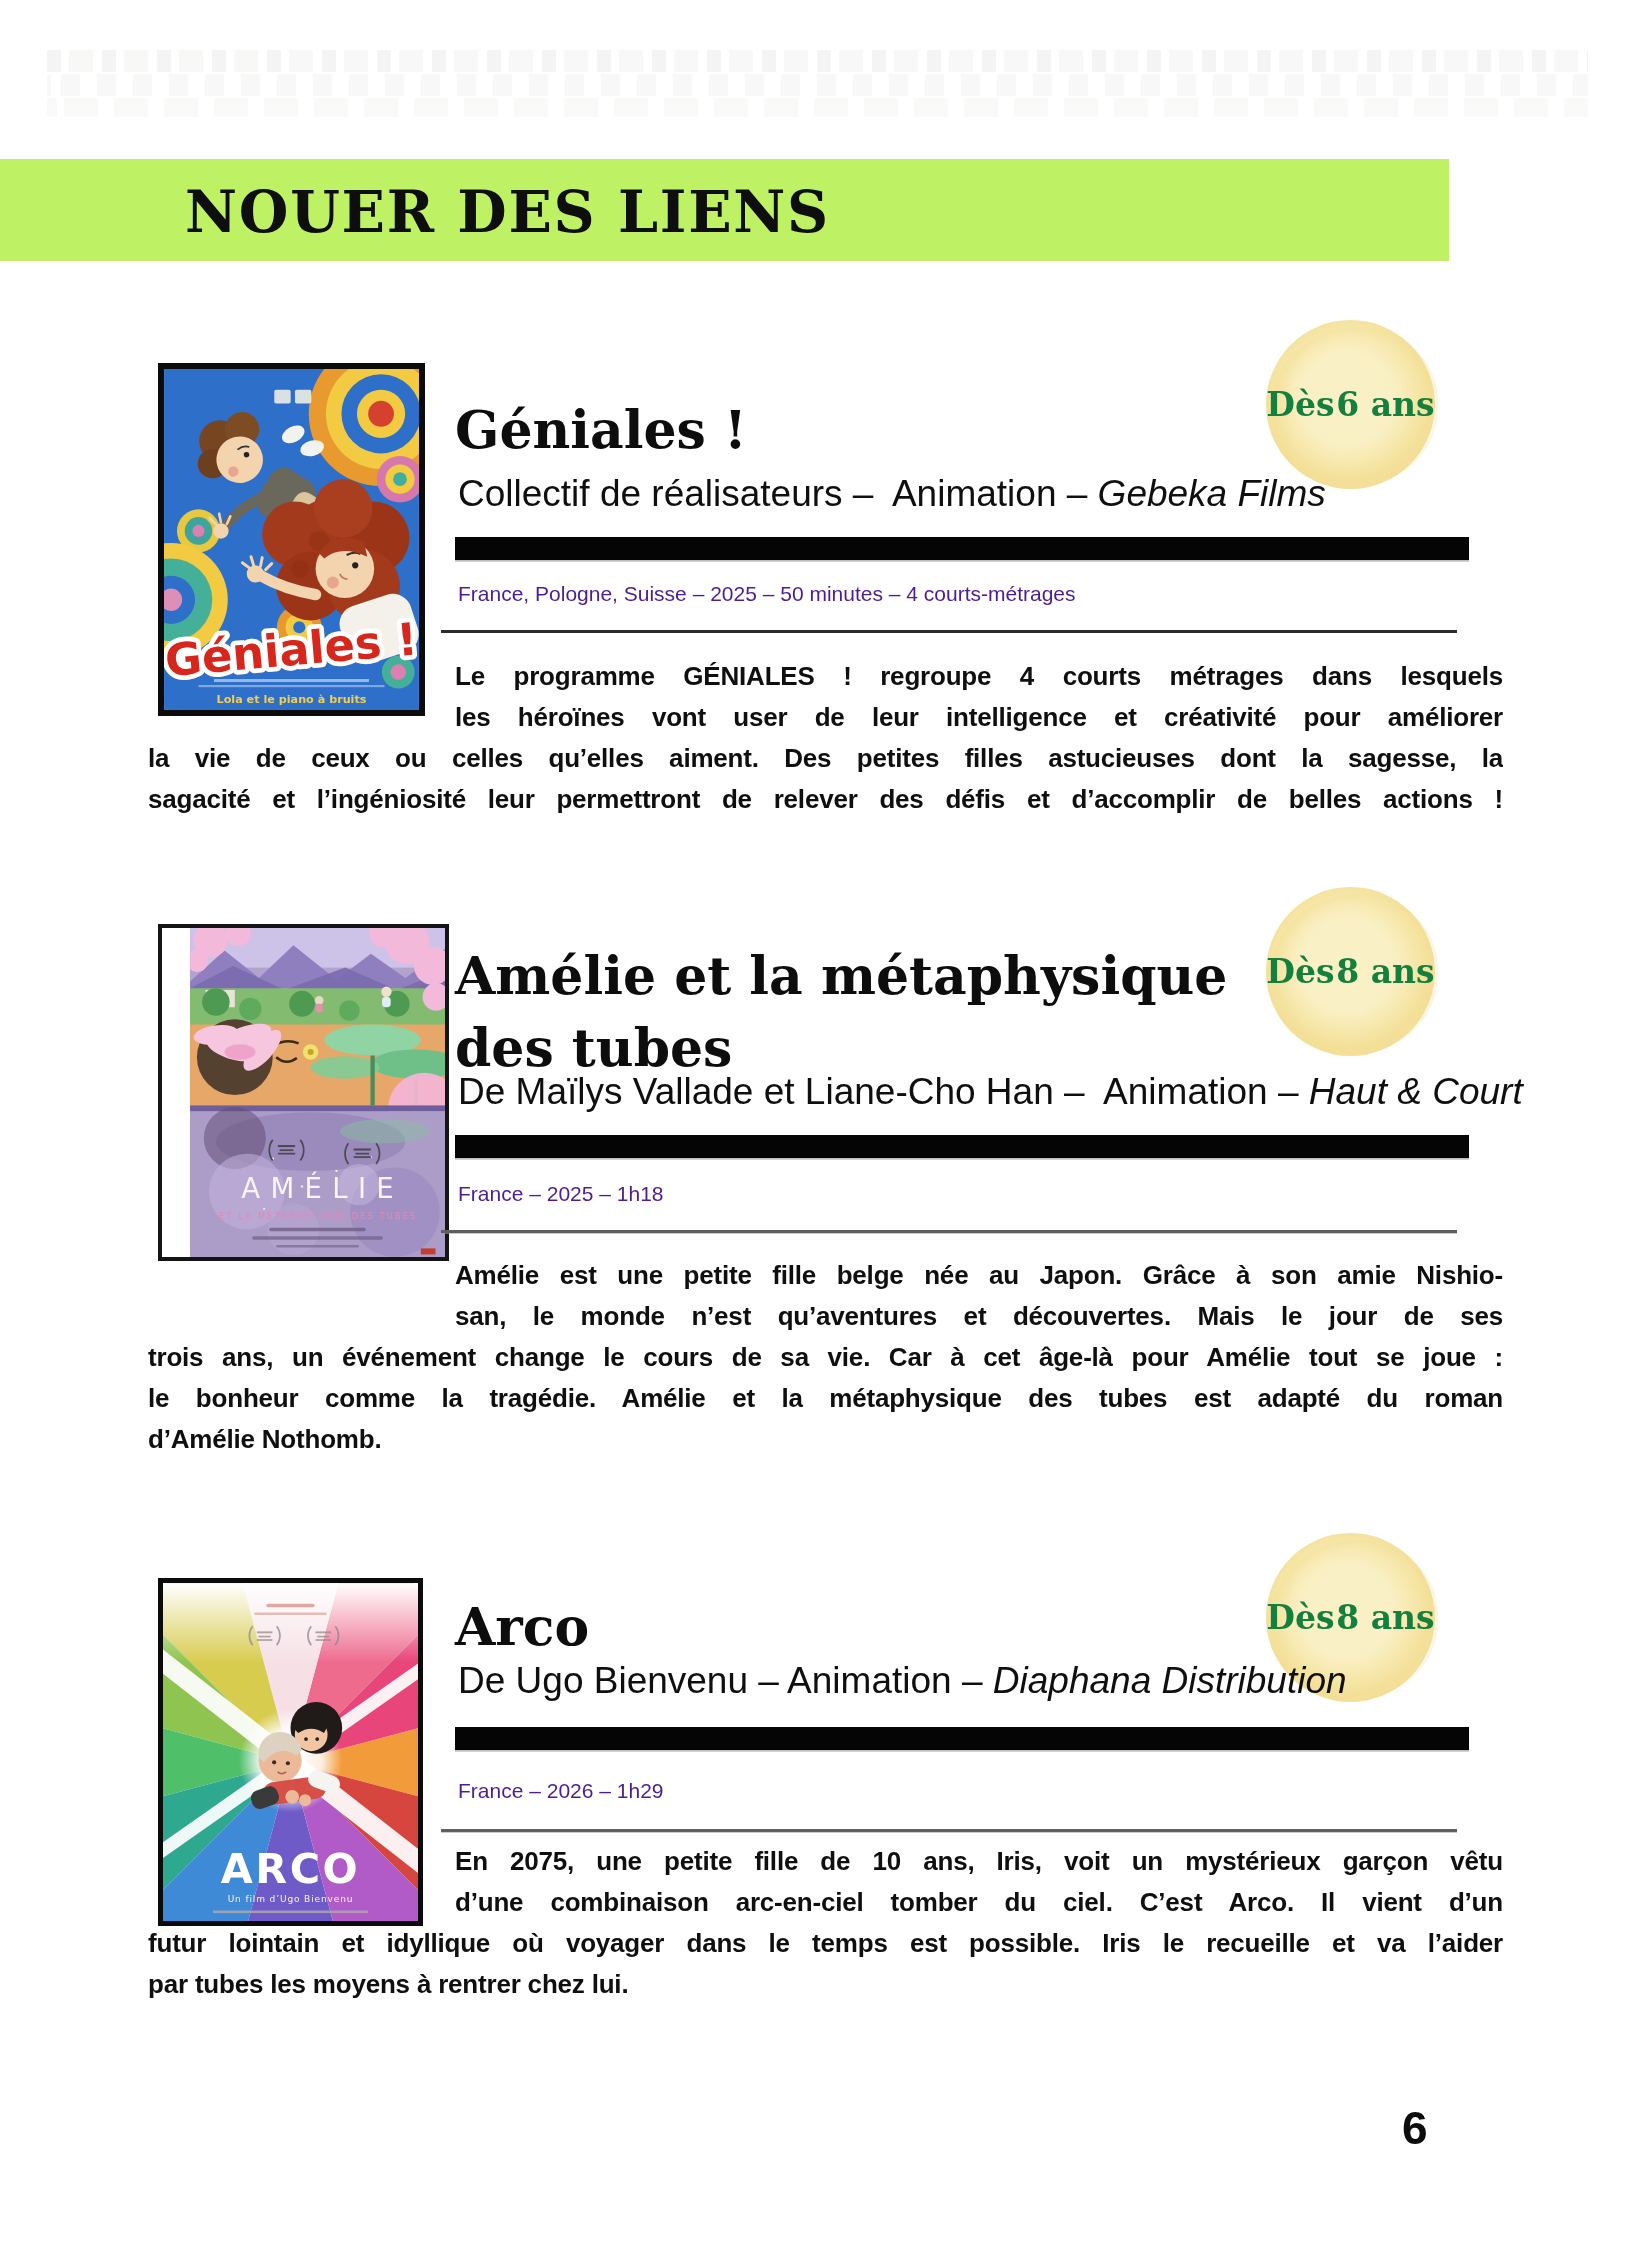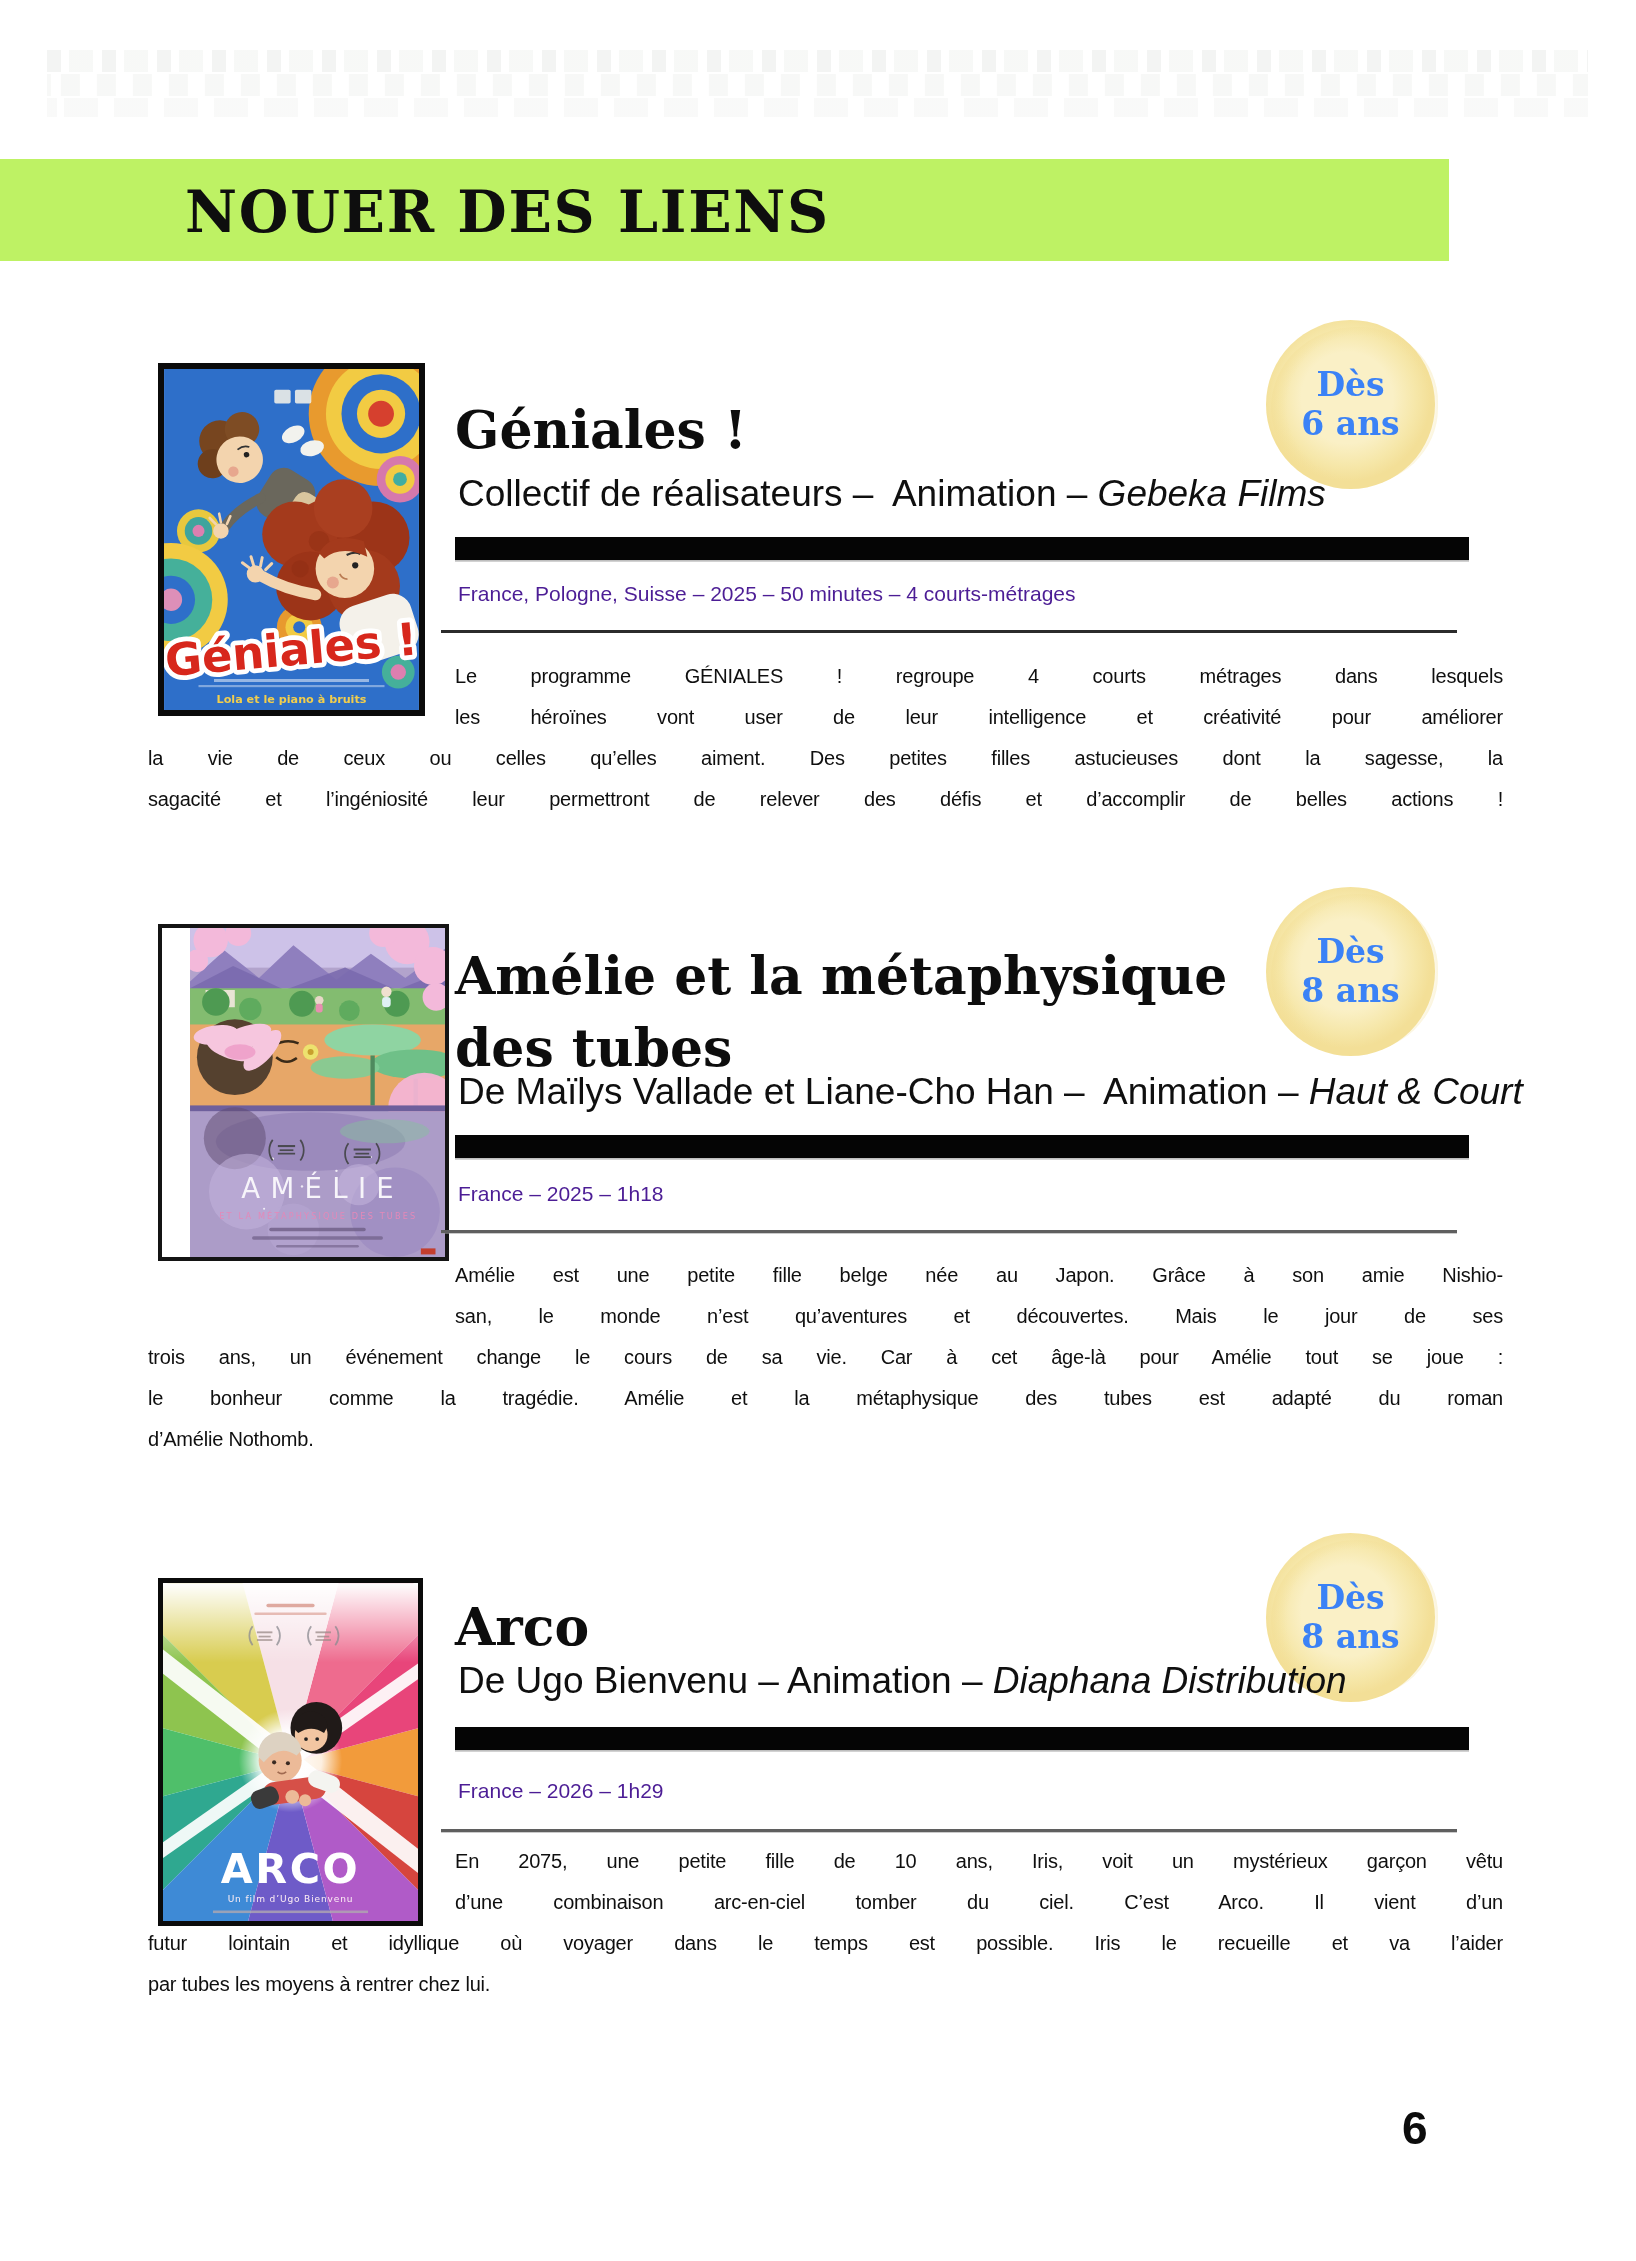--- a/index.html
+++ b/index.html
@@ -20,41 +20,41 @@
   .band{position:absolute;left:0;top:159px;width:1449px;height:102px;background:#bef264;}
   .band-title{position:absolute;left:185px;top:0;height:102px;line-height:105px;
     font-family:"DejaVu Serif",serif;font-weight:700;font-size:57px;letter-spacing:1.7px;color:#0e0e0e;white-space:nowrap;}
 
   
   .badge{position:absolute;width:169px;height:169px;}
   .badge::before{content:"";position:absolute;inset:0;border-radius:50%;
     background:radial-gradient(circle at 48% 46%, #FAF0C6 0 36%, #F6E7A9 54%, #F3DF97 66%, #F3DF97 76%, rgba(243,223,151,0) 88%);}
   .badge::after{content:"";position:absolute;inset:6.9px -3.4px 3.4px 5.2px;border-radius:52% 48% 50% 50%;
     background:radial-gradient(circle at 52% 50%, rgba(246,231,169,.0) 60%, rgba(243,223,151,.55) 74%, rgba(243,223,151,0) 88%);}
-  .badge-inner{position:absolute;inset:0;display:flex;flex-direction:column;align-items:center;justify-content:center;
-    gap:1.7px;z-index:2;font-family:"DejaVu Serif",serif;font-weight:700;font-size:33px;line-height:38px;color:#3b82f6;}
+  .badge-inner{position:absolute;inset:0;display:flex;flex-direction:row;align-items:center;justify-content:center;
+    gap:1.7px;z-index:2;font-family:"DejaVu Serif",serif;font-weight:700;font-size:33px;line-height:38px;color:#15803d;}
 
   
   .poster{position:absolute;background:#fff;line-height:0;}
   .poster svg{display:block;}
   .poster-1{left:158px;top:363px;border:6px solid #0b0b0b;}
   .poster-2{left:158px;top:924px;border:4.3px solid #141414;padding-left:28px;}
   .poster-3{left:158px;top:1578px;border:5.2px solid #0b0b0b;}
 
   
   .ftitle{position:absolute;font-family:"DejaVu Serif",serif;font-weight:700;font-size:52px;line-height:72px;color:#0d0d0d;white-space:nowrap;}
   .ftitle .tl{display:block;}
   .credits{position:absolute;font-size:37px;line-height:38px;color:#0f0f0f;white-space:nowrap;}
   .credits em{font-style:italic;}
   .bar{position:absolute;width:1014px;height:23px;background:#050505;box-shadow:0 1.7px 0 rgba(110,110,110,.45);}
   .details{position:absolute;font-size:21px;line-height:38px;color:#4c1d95;white-space:nowrap;}
   .rule{position:absolute;width:1016px;height:2.6px;background:#2b2b2b;}
   .rule.gray{background:#5f5f5f;box-shadow:0 0.9px 0 rgba(160,160,160,.6);}
 
-  .desc{position:absolute;width:1355px;font-size:20px;line-height:41px;letter-spacing:-0.2px;color:#0f0f0f;}
+  .desc{position:absolute;width:1355px;font-size:26px;line-height:41px;letter-spacing:-0.2px;color:#0f0f0f;font-weight:bold;}
   .dl{display:block;height:41px;overflow:hidden;text-align:left;}
   .dl.ind{margin-left:307px;width:1048px;}
   .dl.j{text-align:justify;text-align-last:justify;}
 
   .pagenum{position:absolute;left:1402px;top:2101px;font-size:46px;font-weight:700;color:#0c0c0c;}
 </style>
 </head>
 <body>
 
 <div class="page">

